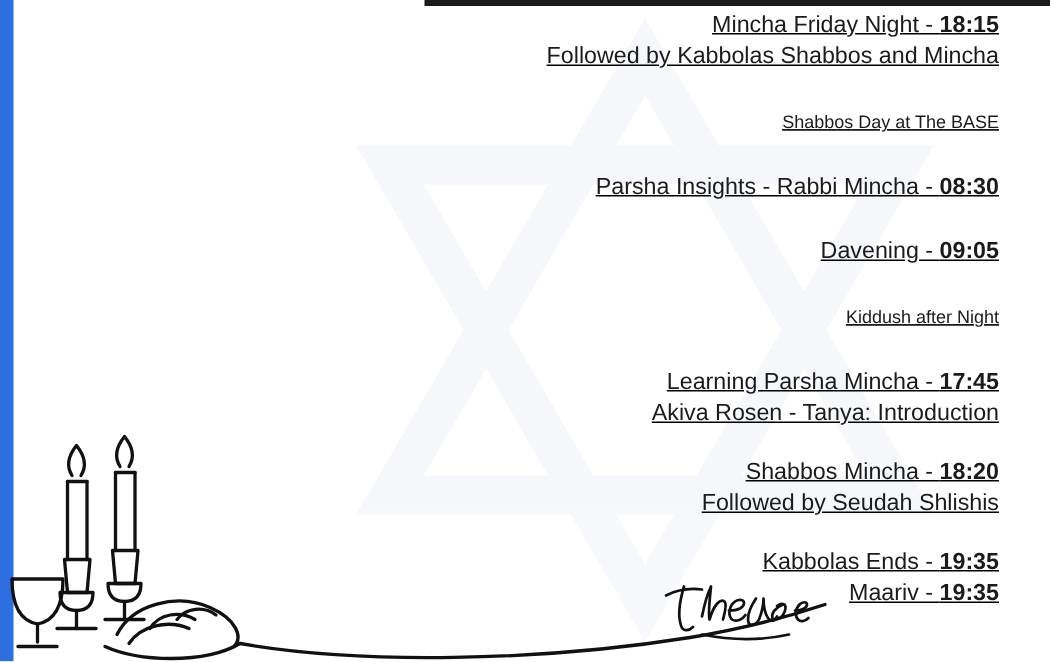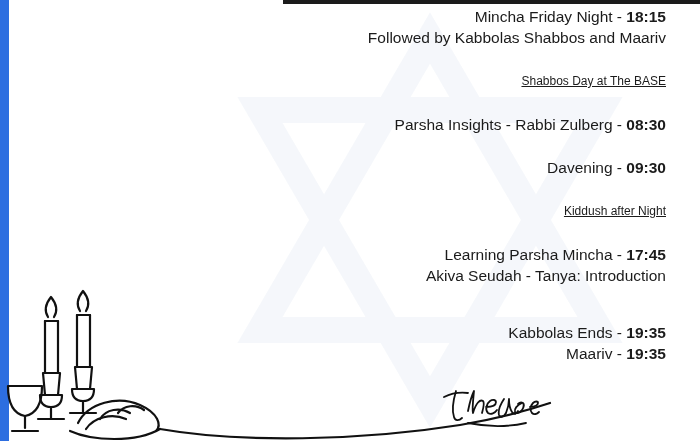--- a/index.html
+++ b/index.html
@@ -50,20 +50,21 @@
   }
   .content {
     position: absolute;
     left: 0;
     top: 0;
     width: 700px;
     height: 441px;
     text-align: right;
     padding-right: 34px;
     box-sizing: border-box;
+    text-decoration: underline;
   }
   .block {
     margin-bottom: 0px;
   }
   .line {
     color: #1b1b1b;
     font-size: 15.5px;
     line-height: 21px;
     white-space: nowrap;
   }
@@ -113,52 +114,56 @@
       <polygon points="215,392 45,100 385,100"></polygon>
     </g>
   </svg>
 
   <div class="content">
 
     <div class="sp-top"></div>
 
     <div class="block">
       <div class="line"><span>Mincha Friday Night</span><span> - </span><span class="em">18:15</span></div>
-      <div class="line">Followed by Kabbolas Shabbos and Maariv</div>
+      <div class="line">Followed by Kabbolas Shabbos and Mincha</div>
     </div>
 
     <div class="sp-4"></div>
 
     <div class="heading">Shabbos Day at The BASE</div>
 
     <div class="sp-4"></div>
 
     <div class="block">
-      <div class="line"><span>Parsha Insights - Rabbi Zulberg</span><span> - </span><span class="em">08:30</span></div>
-    </div>
-
-    <div class="sp-4"></div>
-
-    <div class="block">
-      <div class="line"><span>Davening - </span><span class="em">09:30</span></div>
+      <div class="line"><span>Parsha Insights - Rabbi Mincha</span><span> - </span><span class="em">08:30</span></div>
+    </div>
+
+    <div class="sp-4"></div>
+
+    <div class="block">
+      <div class="line"><span>Davening - </span><span class="em">09:05</span></div>
     </div>
 
     <div class="sp-4"></div>
 
     <div class="heading">Kiddush after Night</div>
 
     <div class="sp-4"></div>
 
     <div class="block">
       <div class="line"><span>Learning Parsha Mincha - </span><span class="em">17:45</span></div>
-      <div class="line">Akiva Seudah - Tanya: Introduction</div>
+      <div class="line">Akiva Rosen - Tanya: Introduction</div>
     </div>
 
     <div class="sp-3"></div>
 
+    <div class="block">
+      <div class="line"><span>Shabbos Mincha - </span><span class="em">18:20</span></div>
+      <div class="line">Followed by Seudah Shlishis</div>
+    </div>
 
     <div class="sp-3"></div>
 
     <div class="block">
       <div class="line"><span>Kabbolas Ends - </span><span class="em">19:35</span></div>
       <div class="line"><span>Maariv - </span><span class="em">19:35</span></div>
     </div>
 
   </div>
 

